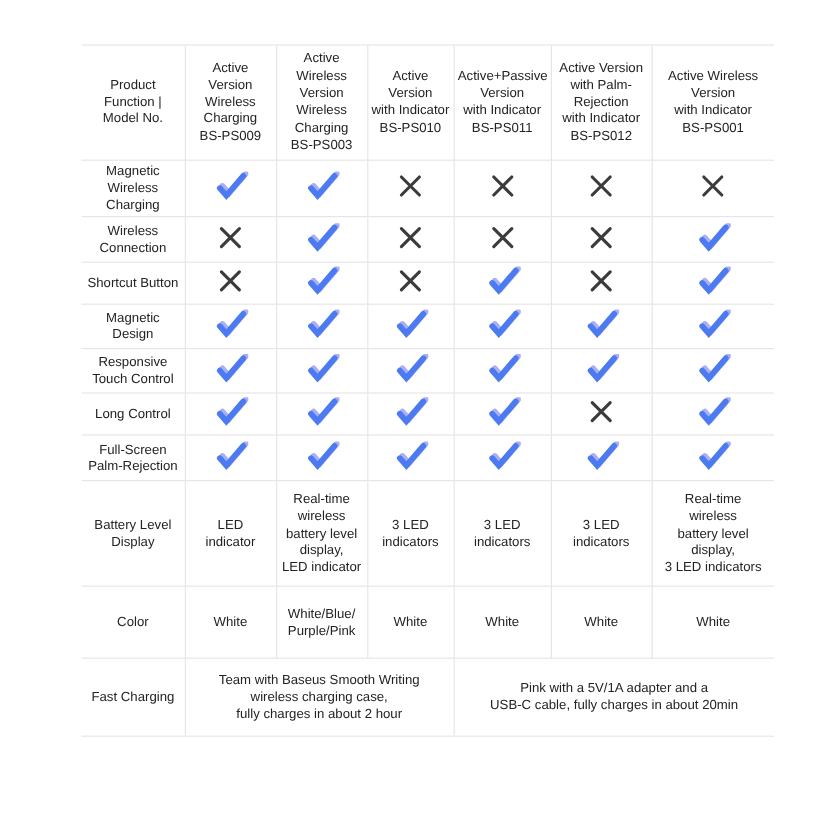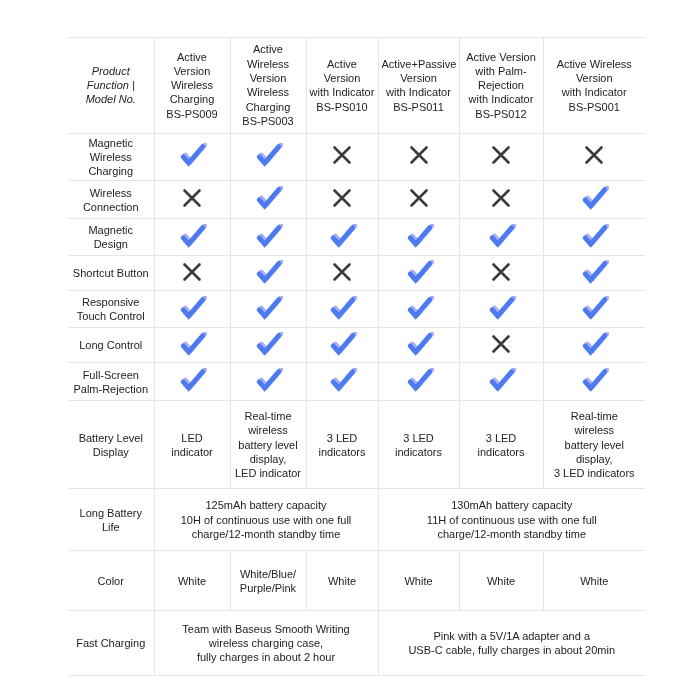--- a/index.html
+++ b/index.html
@@ -37,21 +37,21 @@
     text-align: center;
     vertical-align: middle;
     padding: 2px 3px;
     font-weight: 400;
     font-size: 11px;
     line-height: 1.3;
     color: #232325;
     overflow: hidden;
   }
   .pre { white-space: pre-line; }
-  th.corner { font-size: 12px; line-height: 1.35; font-style: italic; }
+  th.corner { font-size: 12px; line-height: 1.35; }
   th.colhead { font-size: 10.8px; line-height: 1.35; }
   td.rowlabel { font-size: 11px; line-height: 1.3; }
   td.mark-cell { padding: 0; }
   td.mark-cell .mark { display: inline-block; line-height: 0; }
   td.txt { font-size: 11px; }
   td.merged { font-size: 11px; line-height: 1.35; }
 </style>
 </head>
 <body>
 
@@ -144,20 +144,45 @@
                 </svg></span></td>
         <td class="mark-cell"><span class="mark"><svg width="22" height="22" viewBox="0 0 22 22" aria-hidden="true">
                   <path d="M3.5 3.5 L18.5 18.5 M18.5 3.5 L3.5 18.5" fill="none" stroke="#3b3b3d" stroke-width="2.6" stroke-linecap="round"></path>
                 </svg></span></td>
         <td class="mark-cell"><span class="mark"><svg width="30" height="24" viewBox="0 0 31 23" aria-hidden="true">
                   <path d="M8.6 11.5 L14.2 17.9 L28.8 0.9" fill="none" stroke="#a9aef5" stroke-width="5" stroke-linecap="round"></path>
                   <path d="M6.4 13.4 L12 19.8 L26.6 2.8" fill="none" stroke="#4c7bf1" stroke-width="5" stroke-linecap="round"></path>
                 </svg></span></td>
       </tr>
 
+      <tr style="height:35px">
+        <td class="rowlabel pre">Shortcut Button</td>
+        <td class="mark-cell"><span class="mark"><svg width="22" height="22" viewBox="0 0 22 22" aria-hidden="true">
+                  <path d="M3.5 3.5 L18.5 18.5 M18.5 3.5 L3.5 18.5" fill="none" stroke="#3b3b3d" stroke-width="2.6" stroke-linecap="round"></path>
+                </svg></span></td>
+        <td class="mark-cell"><span class="mark"><svg width="30" height="24" viewBox="0 0 31 23" aria-hidden="true">
+                  <path d="M8.6 11.5 L14.2 17.9 L28.8 0.9" fill="none" stroke="#a9aef5" stroke-width="5" stroke-linecap="round"></path>
+                  <path d="M6.4 13.4 L12 19.8 L26.6 2.8" fill="none" stroke="#4c7bf1" stroke-width="5" stroke-linecap="round"></path>
+                </svg></span></td>
+        <td class="mark-cell"><span class="mark"><svg width="22" height="22" viewBox="0 0 22 22" aria-hidden="true">
+                  <path d="M3.5 3.5 L18.5 18.5 M18.5 3.5 L3.5 18.5" fill="none" stroke="#3b3b3d" stroke-width="2.6" stroke-linecap="round"></path>
+                </svg></span></td>
+        <td class="mark-cell"><span class="mark"><svg width="30" height="24" viewBox="0 0 31 23" aria-hidden="true">
+                  <path d="M8.6 11.5 L14.2 17.9 L28.8 0.9" fill="none" stroke="#a9aef5" stroke-width="5" stroke-linecap="round"></path>
+                  <path d="M6.4 13.4 L12 19.8 L26.6 2.8" fill="none" stroke="#4c7bf1" stroke-width="5" stroke-linecap="round"></path>
+                </svg></span></td>
+        <td class="mark-cell"><span class="mark"><svg width="22" height="22" viewBox="0 0 22 22" aria-hidden="true">
+                  <path d="M3.5 3.5 L18.5 18.5 M18.5 3.5 L3.5 18.5" fill="none" stroke="#3b3b3d" stroke-width="2.6" stroke-linecap="round"></path>
+                </svg></span></td>
+        <td class="mark-cell"><span class="mark"><svg width="30" height="24" viewBox="0 0 31 23" aria-hidden="true">
+                  <path d="M8.6 11.5 L14.2 17.9 L28.8 0.9" fill="none" stroke="#a9aef5" stroke-width="5" stroke-linecap="round"></path>
+                  <path d="M6.4 13.4 L12 19.8 L26.6 2.8" fill="none" stroke="#4c7bf1" stroke-width="5" stroke-linecap="round"></path>
+                </svg></span></td>
+      </tr>
+
       <tr style="height:37px">
         <td class="rowlabel pre">Magnetic Design</td>
         <td class="mark-cell"><span class="mark"><svg width="30" height="24" viewBox="0 0 31 23" aria-hidden="true">
                   <path d="M8.6 11.5 L14.2 17.9 L28.8 0.9" fill="none" stroke="#a9aef5" stroke-width="5" stroke-linecap="round"></path>
                   <path d="M6.4 13.4 L12 19.8 L26.6 2.8" fill="none" stroke="#4c7bf1" stroke-width="5" stroke-linecap="round"></path>
                 </svg></span></td>
         <td class="mark-cell"><span class="mark"><svg width="30" height="24" viewBox="0 0 31 23" aria-hidden="true">
                   <path d="M8.6 11.5 L14.2 17.9 L28.8 0.9" fill="none" stroke="#a9aef5" stroke-width="5" stroke-linecap="round"></path>
                   <path d="M6.4 13.4 L12 19.8 L26.6 2.8" fill="none" stroke="#4c7bf1" stroke-width="5" stroke-linecap="round"></path>
                 </svg></span></td>
@@ -165,45 +190,20 @@
                   <path d="M8.6 11.5 L14.2 17.9 L28.8 0.9" fill="none" stroke="#a9aef5" stroke-width="5" stroke-linecap="round"></path>
                   <path d="M6.4 13.4 L12 19.8 L26.6 2.8" fill="none" stroke="#4c7bf1" stroke-width="5" stroke-linecap="round"></path>
                 </svg></span></td>
         <td class="mark-cell"><span class="mark"><svg width="30" height="24" viewBox="0 0 31 23" aria-hidden="true">
                   <path d="M8.6 11.5 L14.2 17.9 L28.8 0.9" fill="none" stroke="#a9aef5" stroke-width="5" stroke-linecap="round"></path>
                   <path d="M6.4 13.4 L12 19.8 L26.6 2.8" fill="none" stroke="#4c7bf1" stroke-width="5" stroke-linecap="round"></path>
                 </svg></span></td>
         <td class="mark-cell"><span class="mark"><svg width="30" height="24" viewBox="0 0 31 23" aria-hidden="true">
                   <path d="M8.6 11.5 L14.2 17.9 L28.8 0.9" fill="none" stroke="#a9aef5" stroke-width="5" stroke-linecap="round"></path>
                   <path d="M6.4 13.4 L12 19.8 L26.6 2.8" fill="none" stroke="#4c7bf1" stroke-width="5" stroke-linecap="round"></path>
-                </svg></span></td>
-        <td class="mark-cell"><span class="mark"><svg width="30" height="24" viewBox="0 0 31 23" aria-hidden="true">
-                  <path d="M8.6 11.5 L14.2 17.9 L28.8 0.9" fill="none" stroke="#a9aef5" stroke-width="5" stroke-linecap="round"></path>
-                  <path d="M6.4 13.4 L12 19.8 L26.6 2.8" fill="none" stroke="#4c7bf1" stroke-width="5" stroke-linecap="round"></path>
-                </svg></span></td>
-      </tr>
-
-      <tr style="height:35px">
-        <td class="rowlabel pre">Shortcut Button</td>
-        <td class="mark-cell"><span class="mark"><svg width="22" height="22" viewBox="0 0 22 22" aria-hidden="true">
-                  <path d="M3.5 3.5 L18.5 18.5 M18.5 3.5 L3.5 18.5" fill="none" stroke="#3b3b3d" stroke-width="2.6" stroke-linecap="round"></path>
-                </svg></span></td>
-        <td class="mark-cell"><span class="mark"><svg width="30" height="24" viewBox="0 0 31 23" aria-hidden="true">
-                  <path d="M8.6 11.5 L14.2 17.9 L28.8 0.9" fill="none" stroke="#a9aef5" stroke-width="5" stroke-linecap="round"></path>
-                  <path d="M6.4 13.4 L12 19.8 L26.6 2.8" fill="none" stroke="#4c7bf1" stroke-width="5" stroke-linecap="round"></path>
-                </svg></span></td>
-        <td class="mark-cell"><span class="mark"><svg width="22" height="22" viewBox="0 0 22 22" aria-hidden="true">
-                  <path d="M3.5 3.5 L18.5 18.5 M18.5 3.5 L3.5 18.5" fill="none" stroke="#3b3b3d" stroke-width="2.6" stroke-linecap="round"></path>
-                </svg></span></td>
-        <td class="mark-cell"><span class="mark"><svg width="30" height="24" viewBox="0 0 31 23" aria-hidden="true">
-                  <path d="M8.6 11.5 L14.2 17.9 L28.8 0.9" fill="none" stroke="#a9aef5" stroke-width="5" stroke-linecap="round"></path>
-                  <path d="M6.4 13.4 L12 19.8 L26.6 2.8" fill="none" stroke="#4c7bf1" stroke-width="5" stroke-linecap="round"></path>
-                </svg></span></td>
-        <td class="mark-cell"><span class="mark"><svg width="22" height="22" viewBox="0 0 22 22" aria-hidden="true">
-                  <path d="M3.5 3.5 L18.5 18.5 M18.5 3.5 L3.5 18.5" fill="none" stroke="#3b3b3d" stroke-width="2.6" stroke-linecap="round"></path>
                 </svg></span></td>
         <td class="mark-cell"><span class="mark"><svg width="30" height="24" viewBox="0 0 31 23" aria-hidden="true">
                   <path d="M8.6 11.5 L14.2 17.9 L28.8 0.9" fill="none" stroke="#a9aef5" stroke-width="5" stroke-linecap="round"></path>
                   <path d="M6.4 13.4 L12 19.8 L26.6 2.8" fill="none" stroke="#4c7bf1" stroke-width="5" stroke-linecap="round"></path>
                 </svg></span></td>
       </tr>
 
       <tr style="height:37px">
         <td class="rowlabel pre">Responsive
 Touch Control</td>
@@ -305,30 +305,20 @@
 indicators</td>
         <td class="txt pre">3 LED
 indicators</td>
         <td class="txt pre">Real-time
 wireless
 battery level
 display,
 3 LED indicators</td>
       </tr>
 
-      <tr style="height:62px">
-        <td class="rowlabel pre">Long Battery
-Life</td>
-        <td class="merged pre" colspan="3">125mAh battery capacity
-10H of continuous use with one full
-charge/12-month standby time</td>
-        <td class="merged pre" colspan="3">130mAh battery capacity
-11H of continuous use with one full
-charge/12-month standby time</td>
-      </tr>
 
       <tr style="height:60px">
         <td class="rowlabel pre">Color</td>
         <td class="txt pre">White</td>
         <td class="txt pre">White/Blue/
 Purple/Pink</td>
         <td class="txt pre">White</td>
         <td class="txt pre">White</td>
         <td class="txt pre">White</td>
         <td class="txt pre">White</td>

